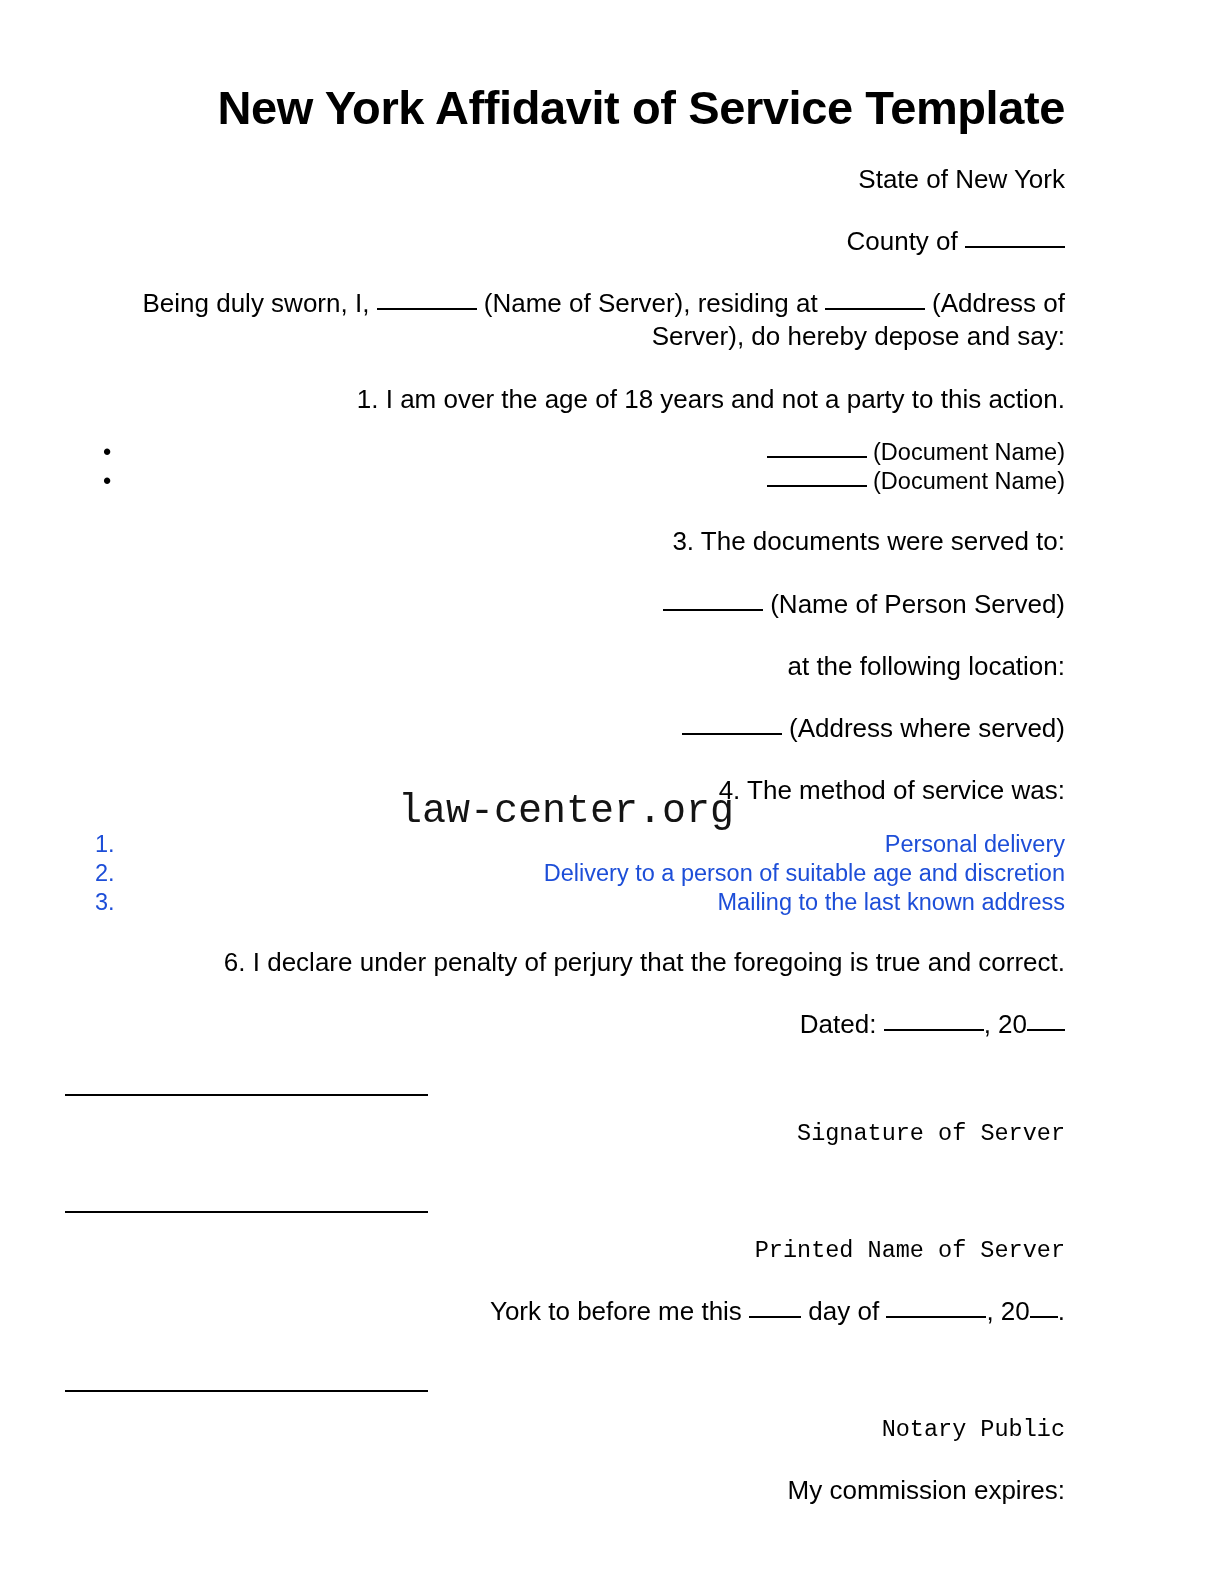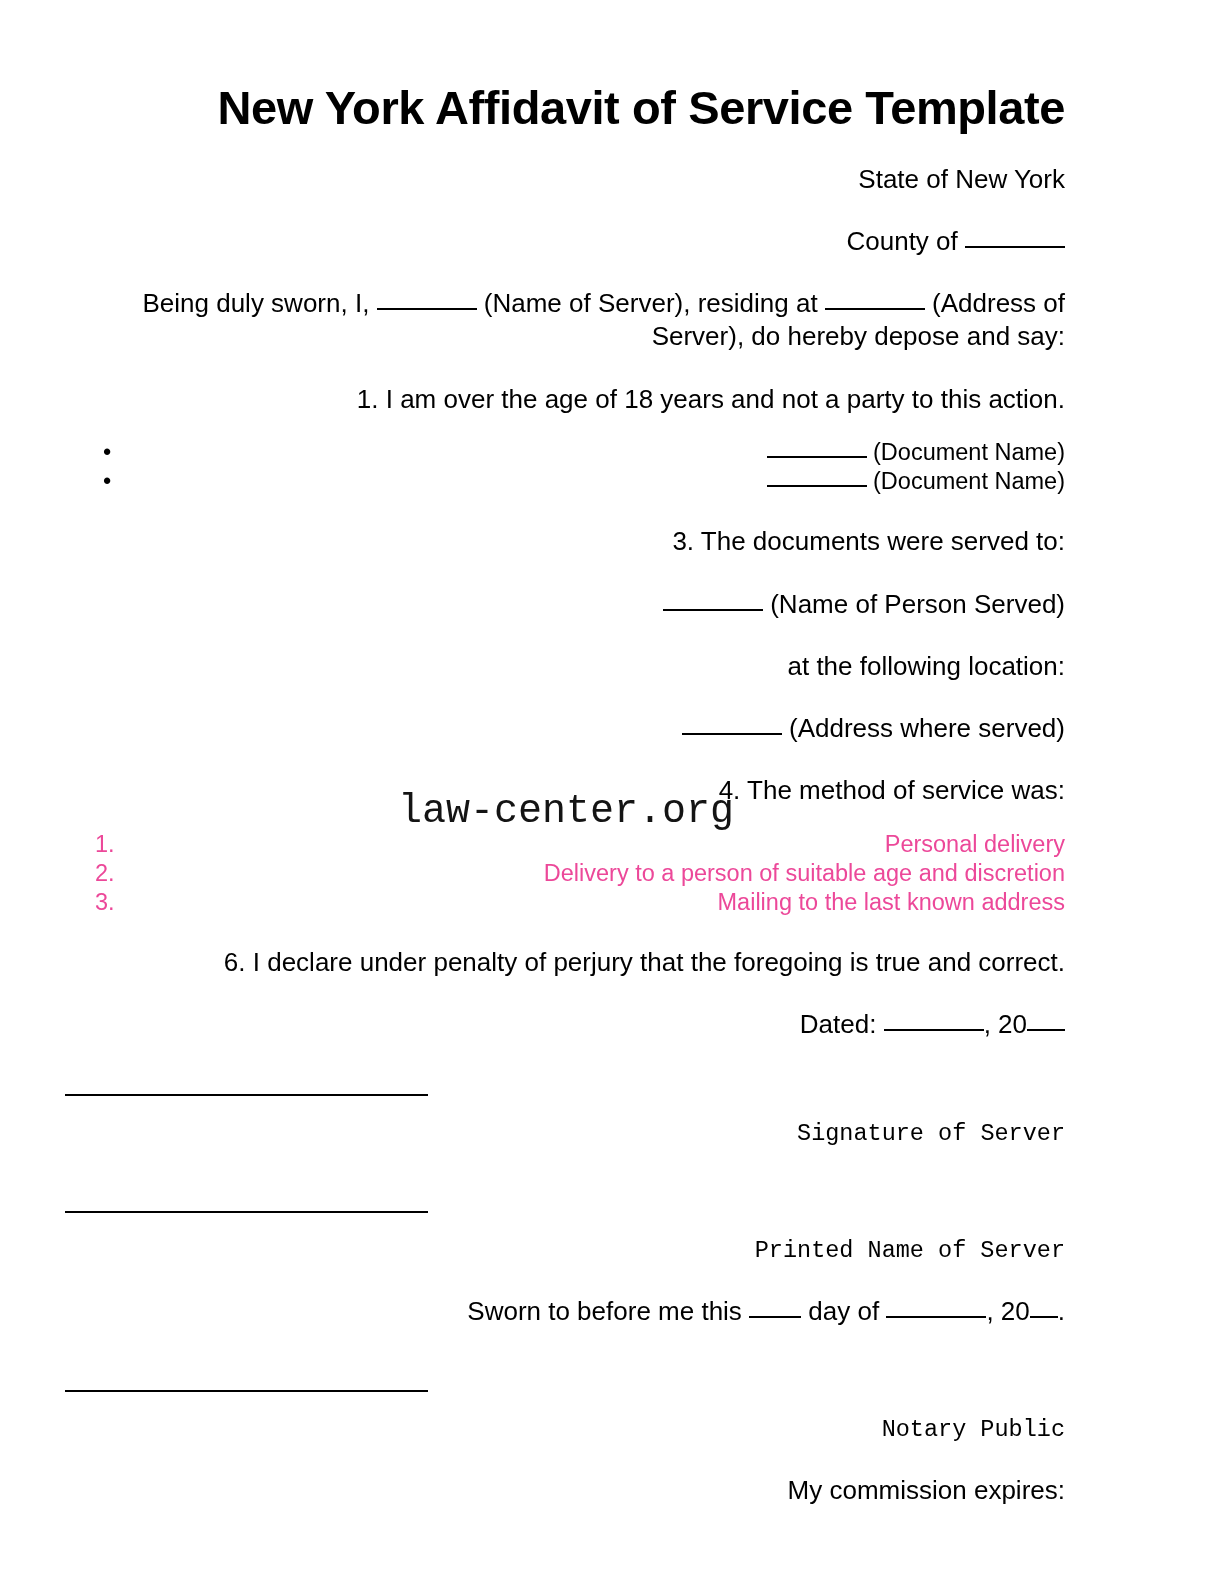--- a/index.html
+++ b/index.html
@@ -86,21 +86,21 @@
     list-style: none;
     counter-reset: m;
   }
   ol.doc-numbers li {
     font-size: 23.5px;
     line-height: 1.24;
     margin: 0;
     padding-left: 63px;
     position: relative;
     counter-increment: m;
-    color: #ec4899;
+    color: #1d4ed8;
   }
   ol.doc-numbers li::before {
     content: counter(m) ".";
     position: absolute;
     left: 30px;
     top: 0;
   }
 
   .sig-rule {
     width: 363px;
@@ -199,21 +199,21 @@
       <span>Dated: </span><span class="blank b-lg"></span><span>, 20</span><span class="blank b-sm"></span>
     </p>
 
     <div class="sig-rule"></div>
     <p class="sig-label">Signature of Server</p>
 
     <div class="sig-rule second"></div>
     <p class="sig-label">Printed Name of Server</p>
 
     <p class="para">
-      <span>Sworn to before me this </span><span class="blank b-med"></span><span> day of </span><span class="blank b-lg"></span><span>, 20</span><span class="blank b-xs"></span><span>.</span>
+      <span>York to before me this </span><span class="blank b-med"></span><span> day of </span><span class="blank b-lg"></span><span>, 20</span><span class="blank b-xs"></span><span>.</span>
     </p>
 
     <div class="sig-rule third"></div>
     <p class="sig-label">Notary Public</p>
 
     <p class="para">
       <span>My commission expires: </span>
     </p>
 
   </div>

